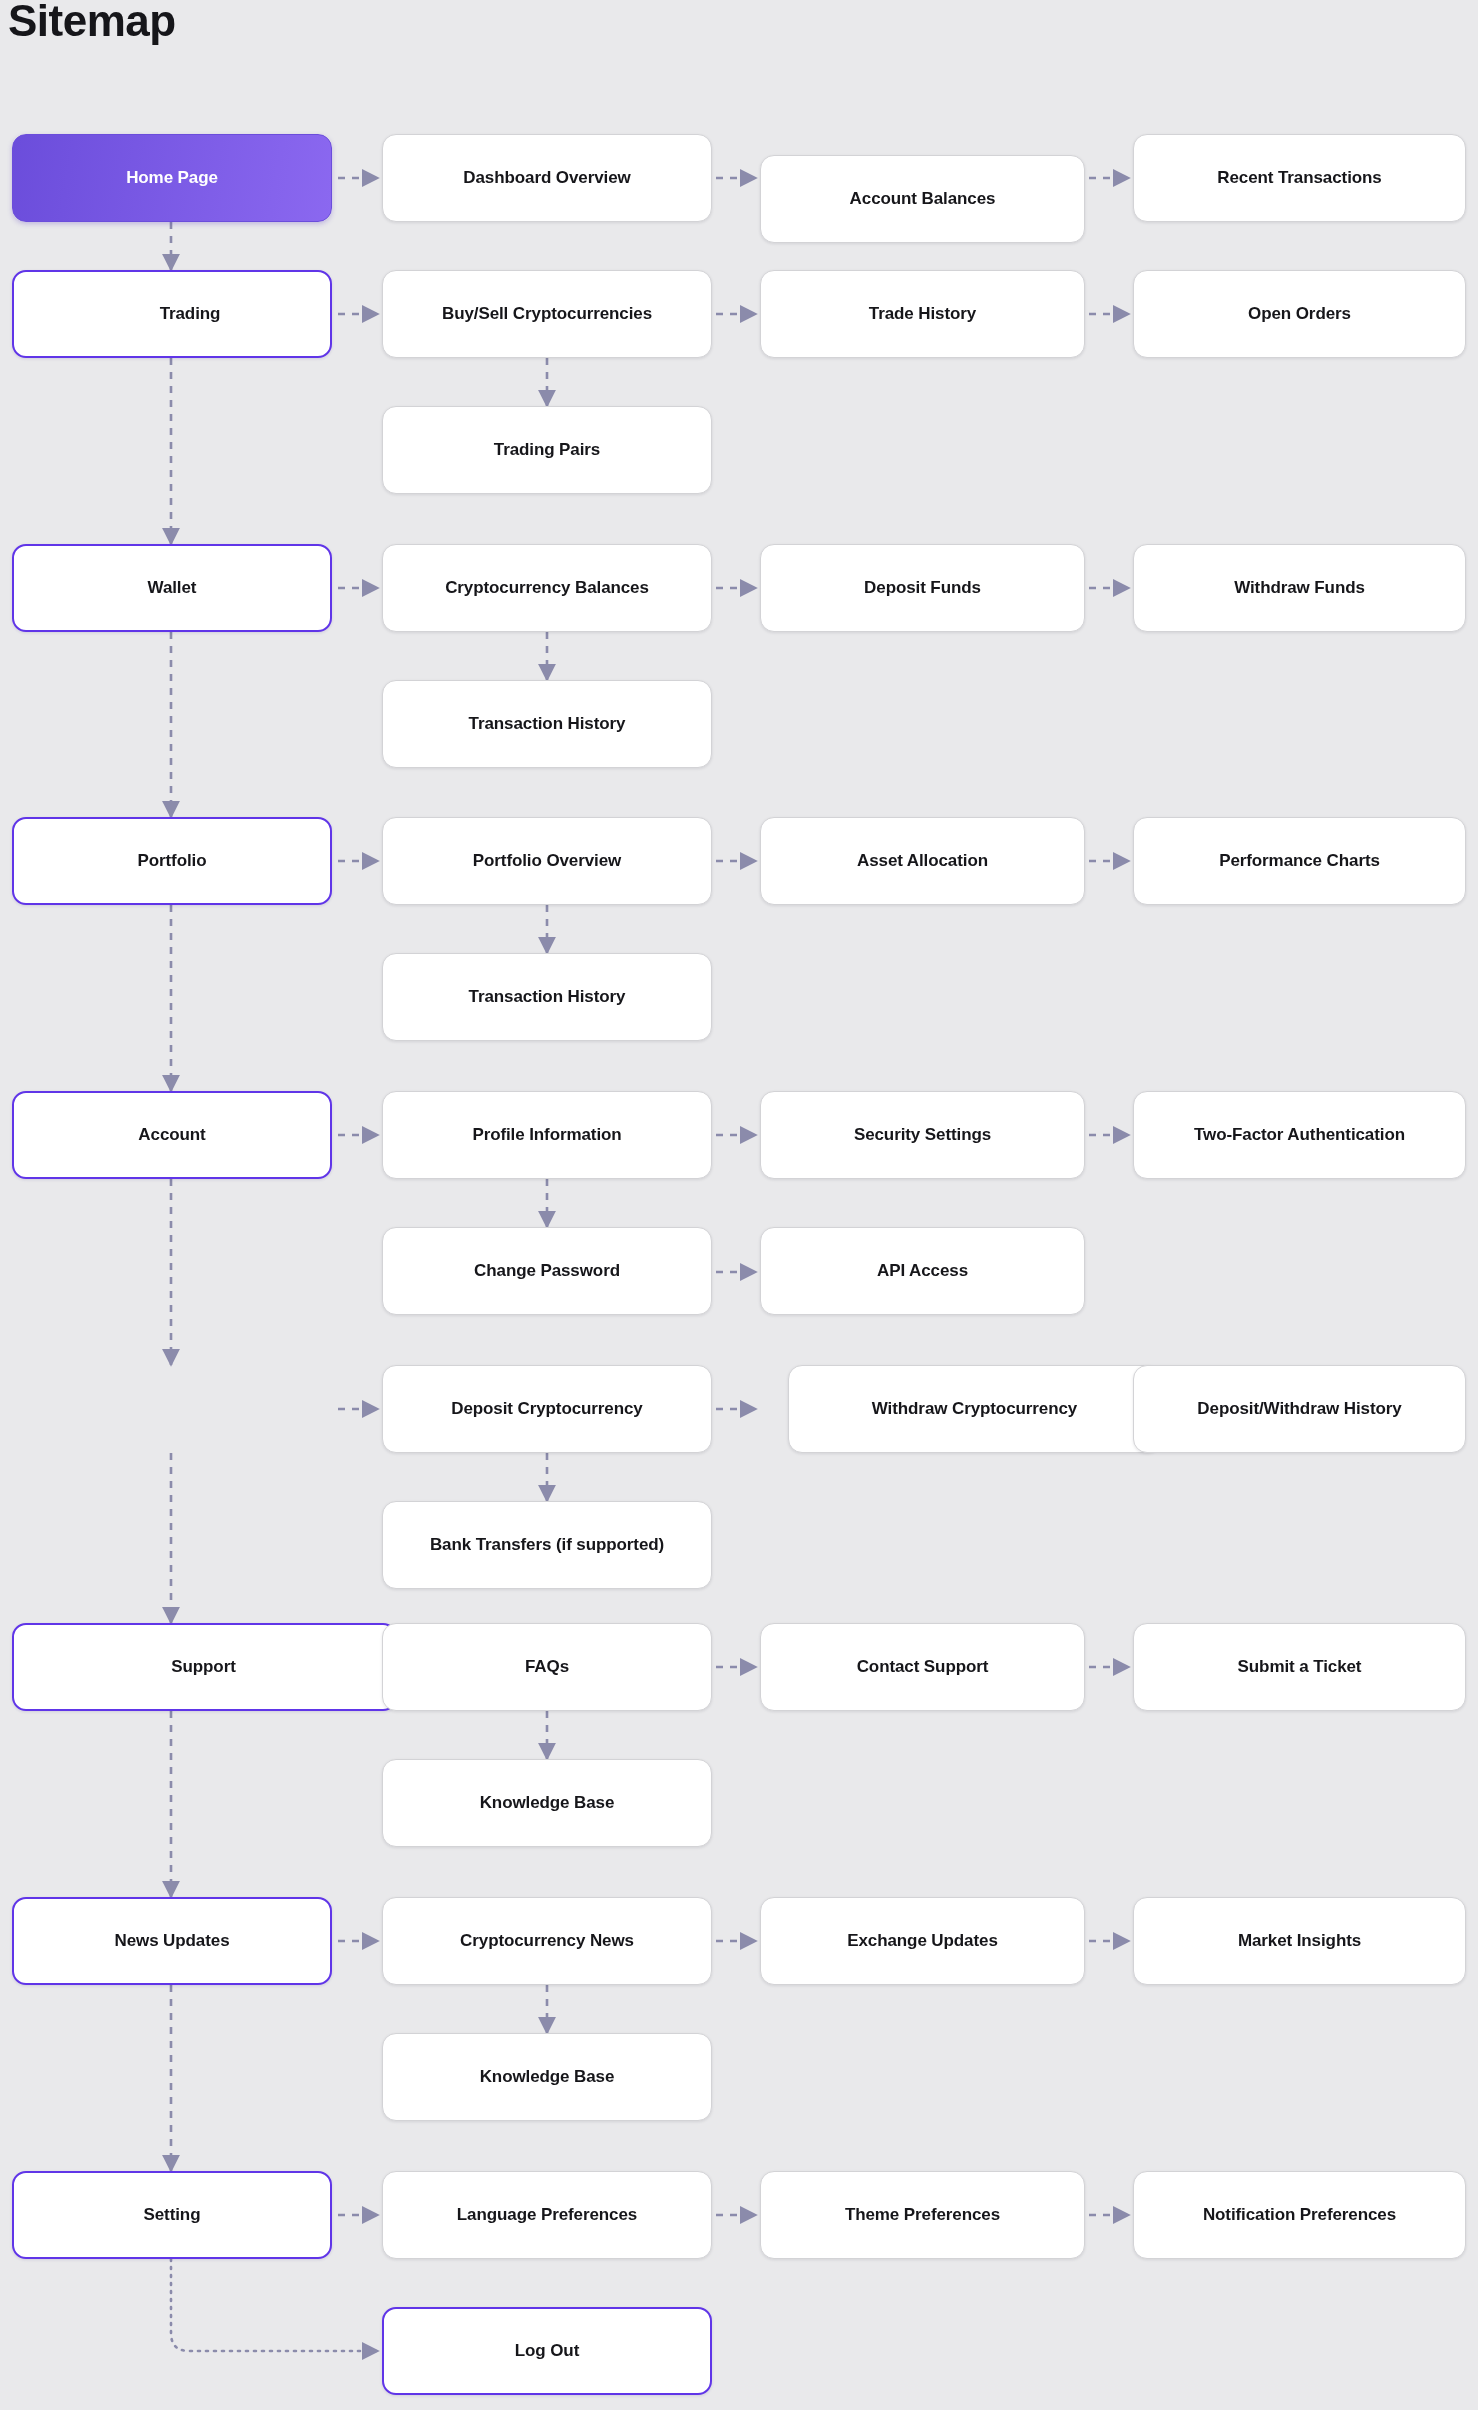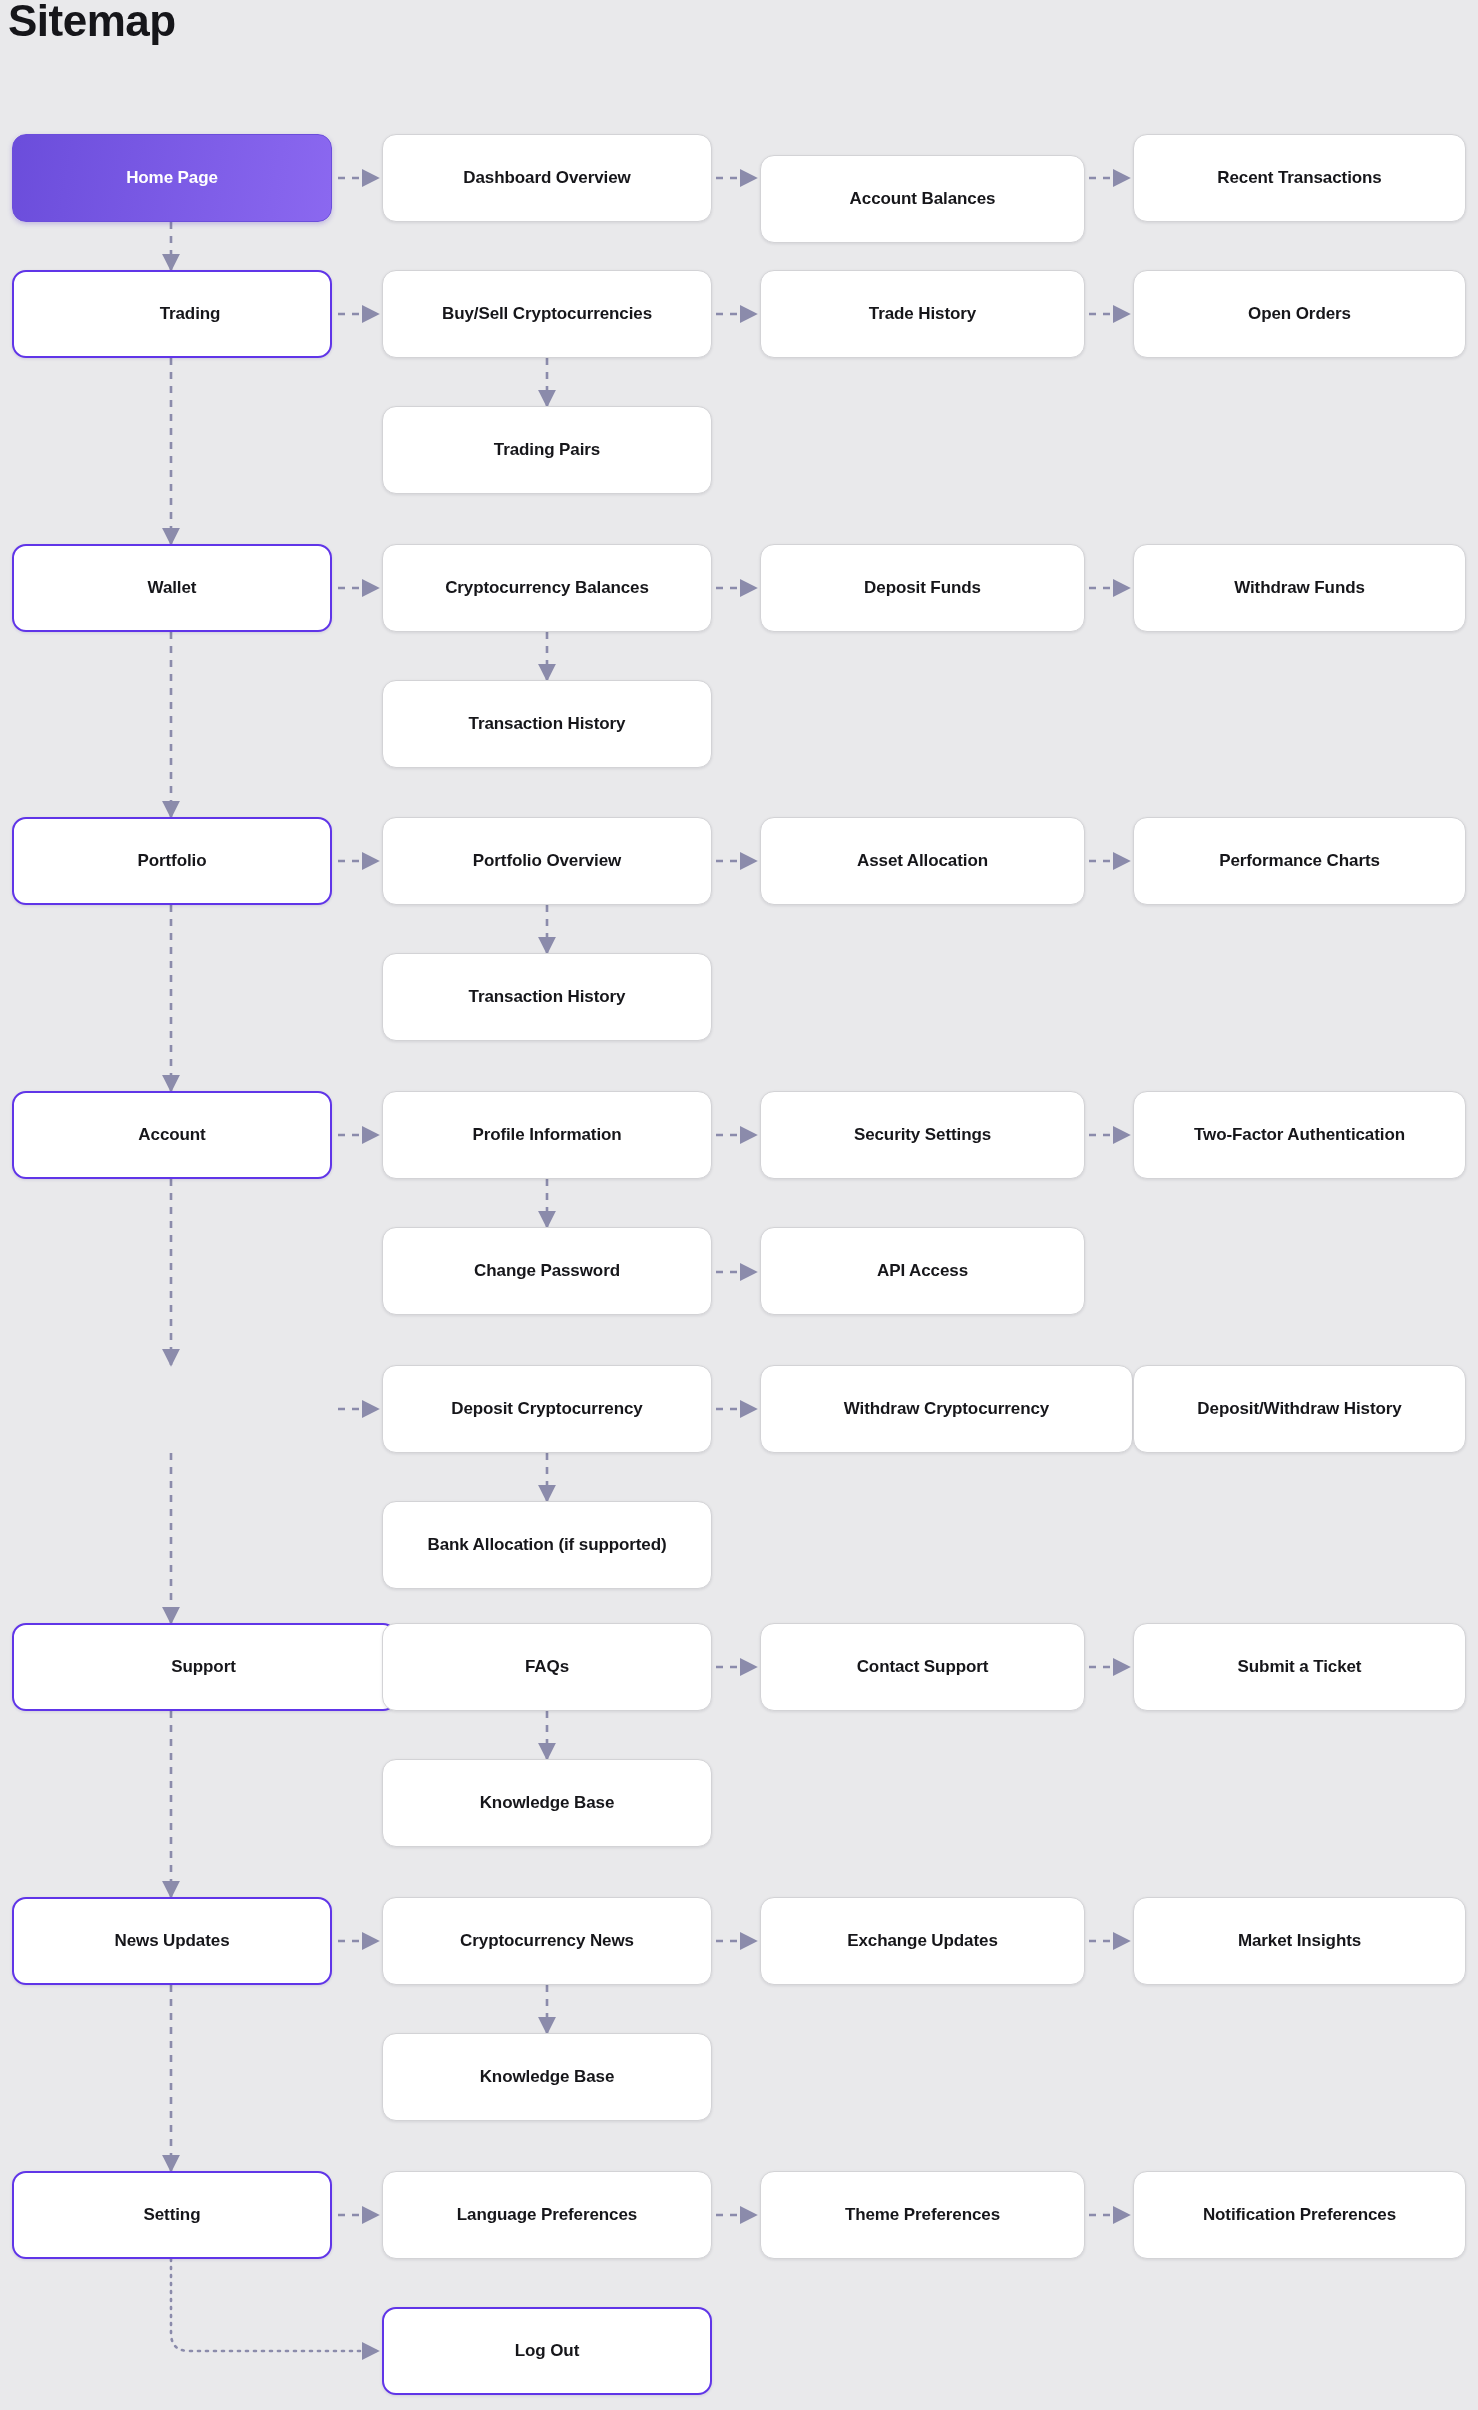--- a/index.html
+++ b/index.html
@@ -227,28 +227,28 @@
   <div class="node plain" style="left:382px; top:1227px; width:330px; height:88px;">
     <span>Change Password</span>
   </div>
   <div class="node plain" style="left:760px; top:1227px; width:325px; height:88px;">
     <span>API Access</span>
   </div>
 
   <div class="node plain" style="left:382px; top:1365px; width:330px; height:88px;">
     <span>Deposit Cryptocurrency</span>
   </div>
-  <div class="node plain" style="left:760px; top:1365px; width:373px; height:88px;">
+  <div class="node plain" style="left:788px; top:1365px; width:373px; height:88px;">
     <span>Withdraw Cryptocurrency</span>
   </div>
   <div class="node plain" style="left:1133px; top:1365px; width:333px; height:88px;">
     <span>Deposit/Withdraw History</span>
   </div>
   <div class="node plain" style="left:382px; top:1501px; width:330px; height:88px;">
-    <span>Bank Allocation (if supported)</span>
+    <span>Bank Transfers (if supported)</span>
   </div>
 
   <div class="node primary" style="left:12px; top:1623px; width:385px; height:88px;padding-left:8px;">
     <span>Support</span>
   </div>
   <div class="node plain" style="left:382px; top:1623px; width:330px; height:88px;">
     <span>FAQs</span>
   </div>
   <div class="node plain" style="left:760px; top:1623px; width:325px; height:88px;">
     <span>Contact Support</span>

